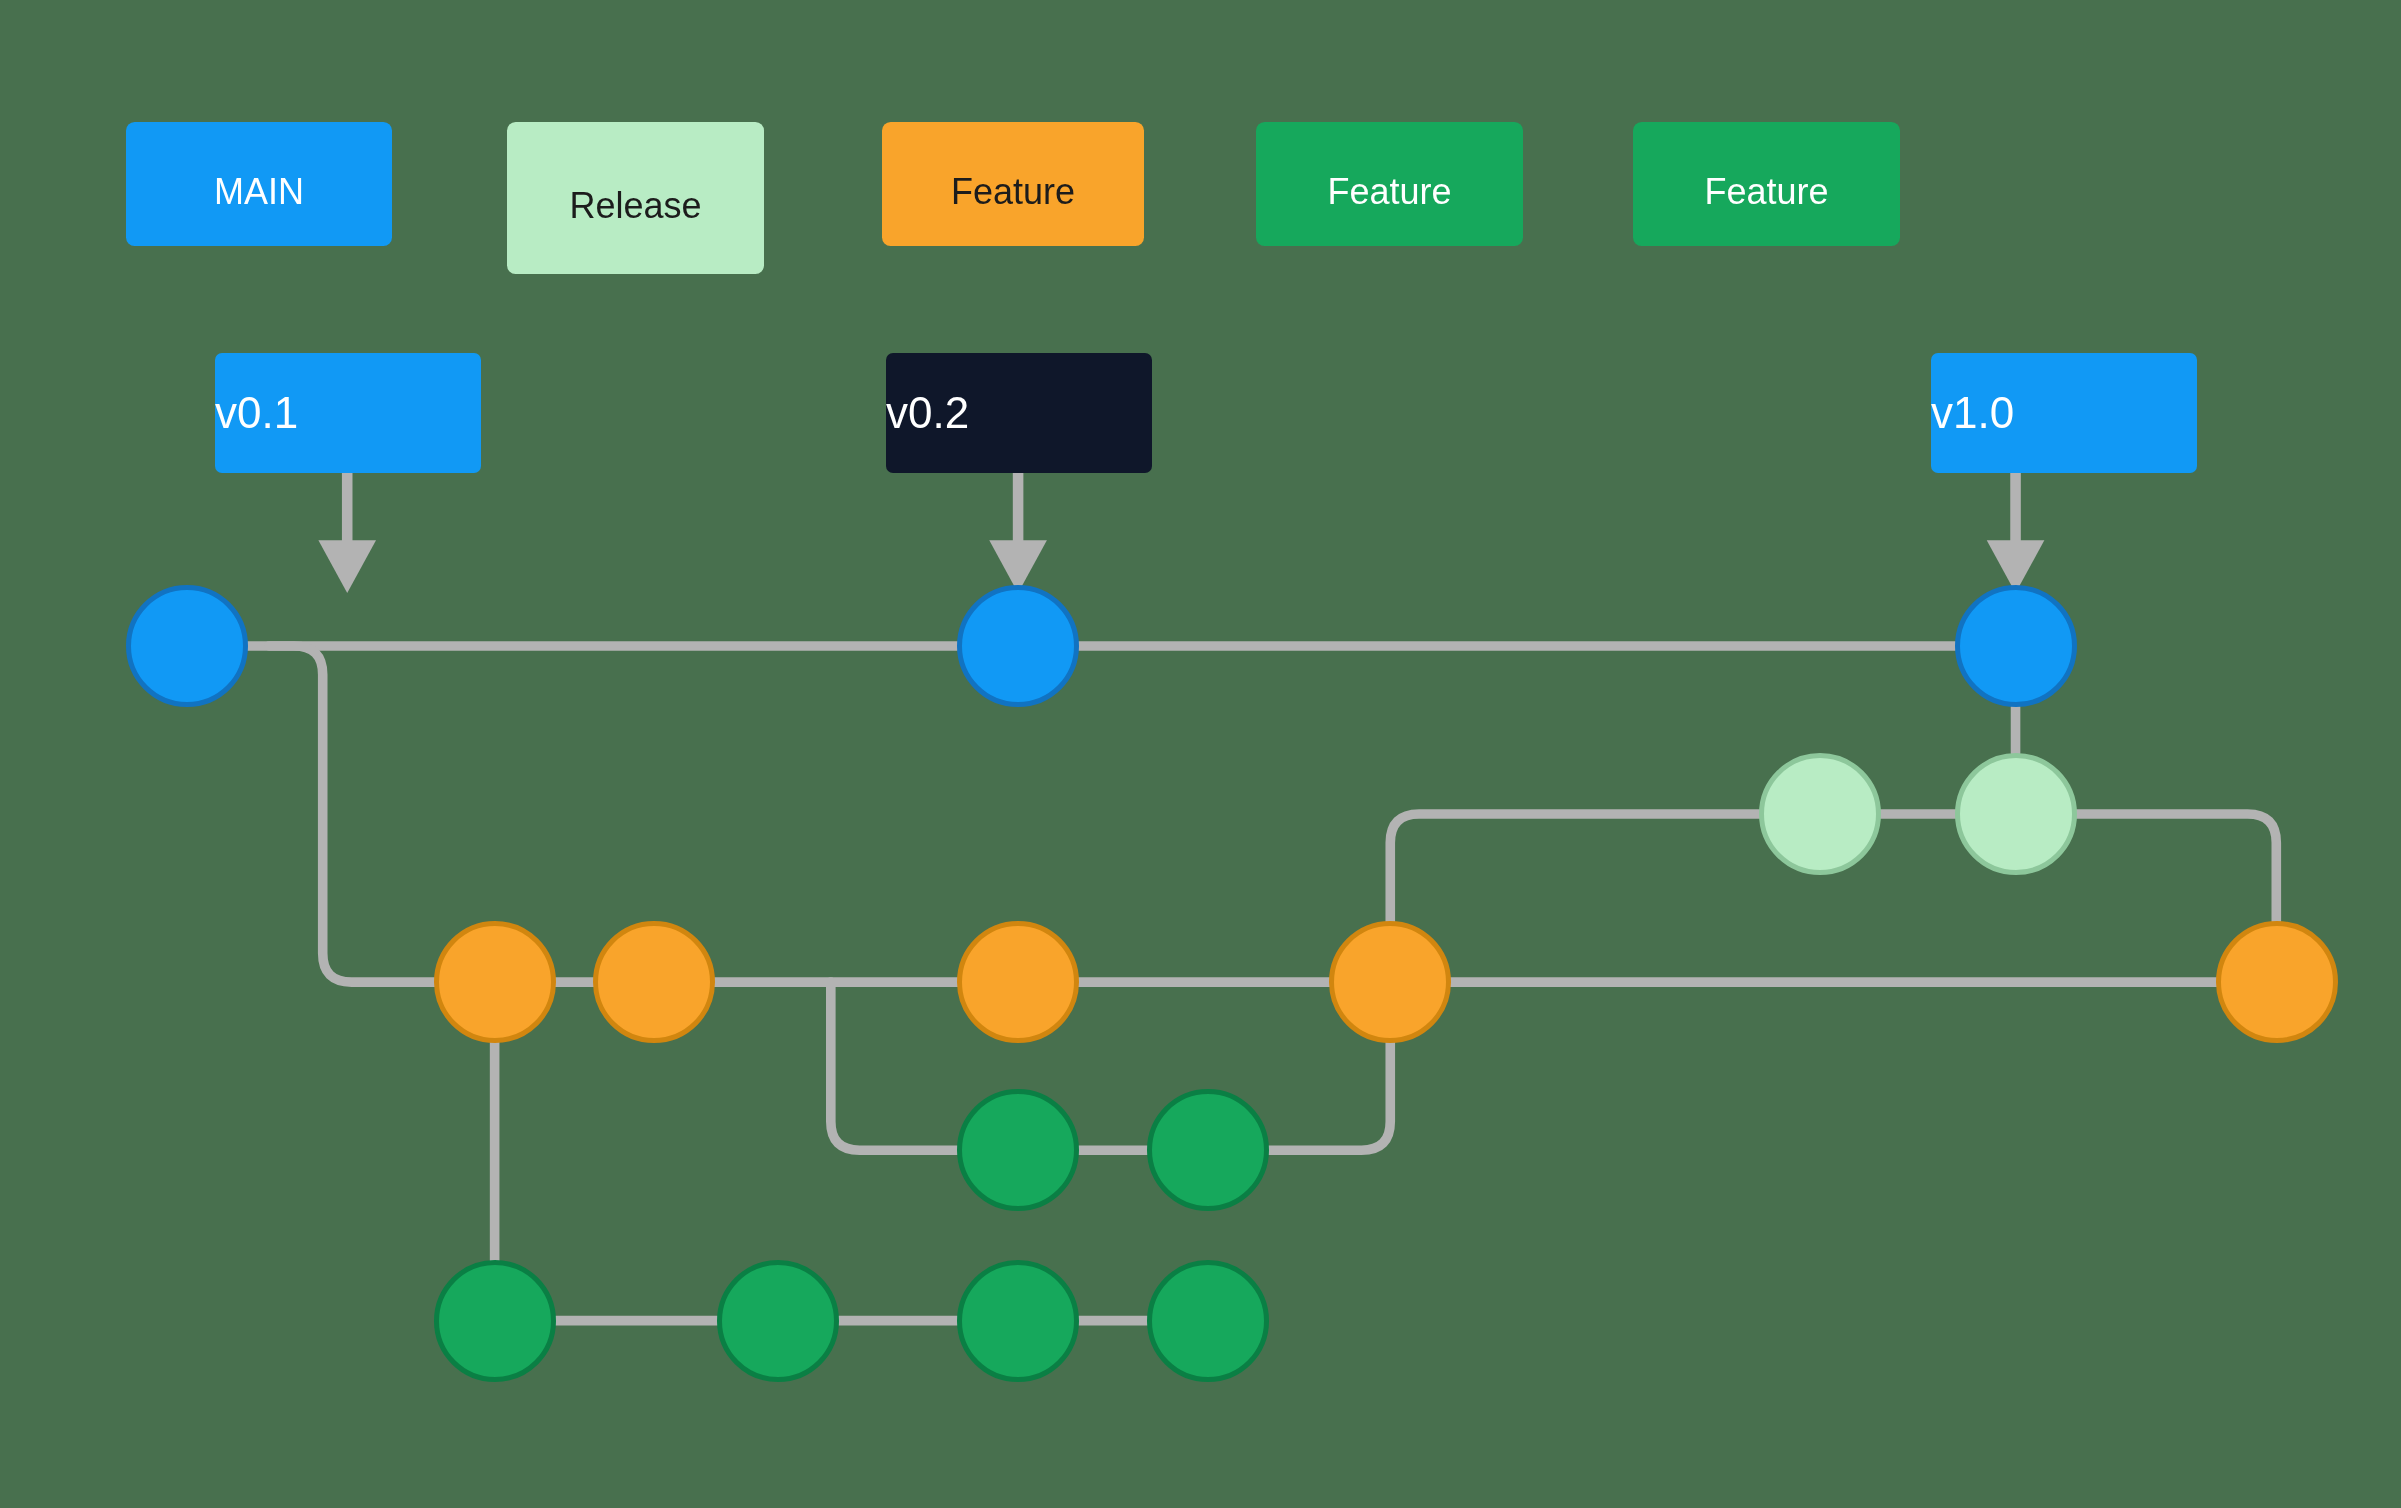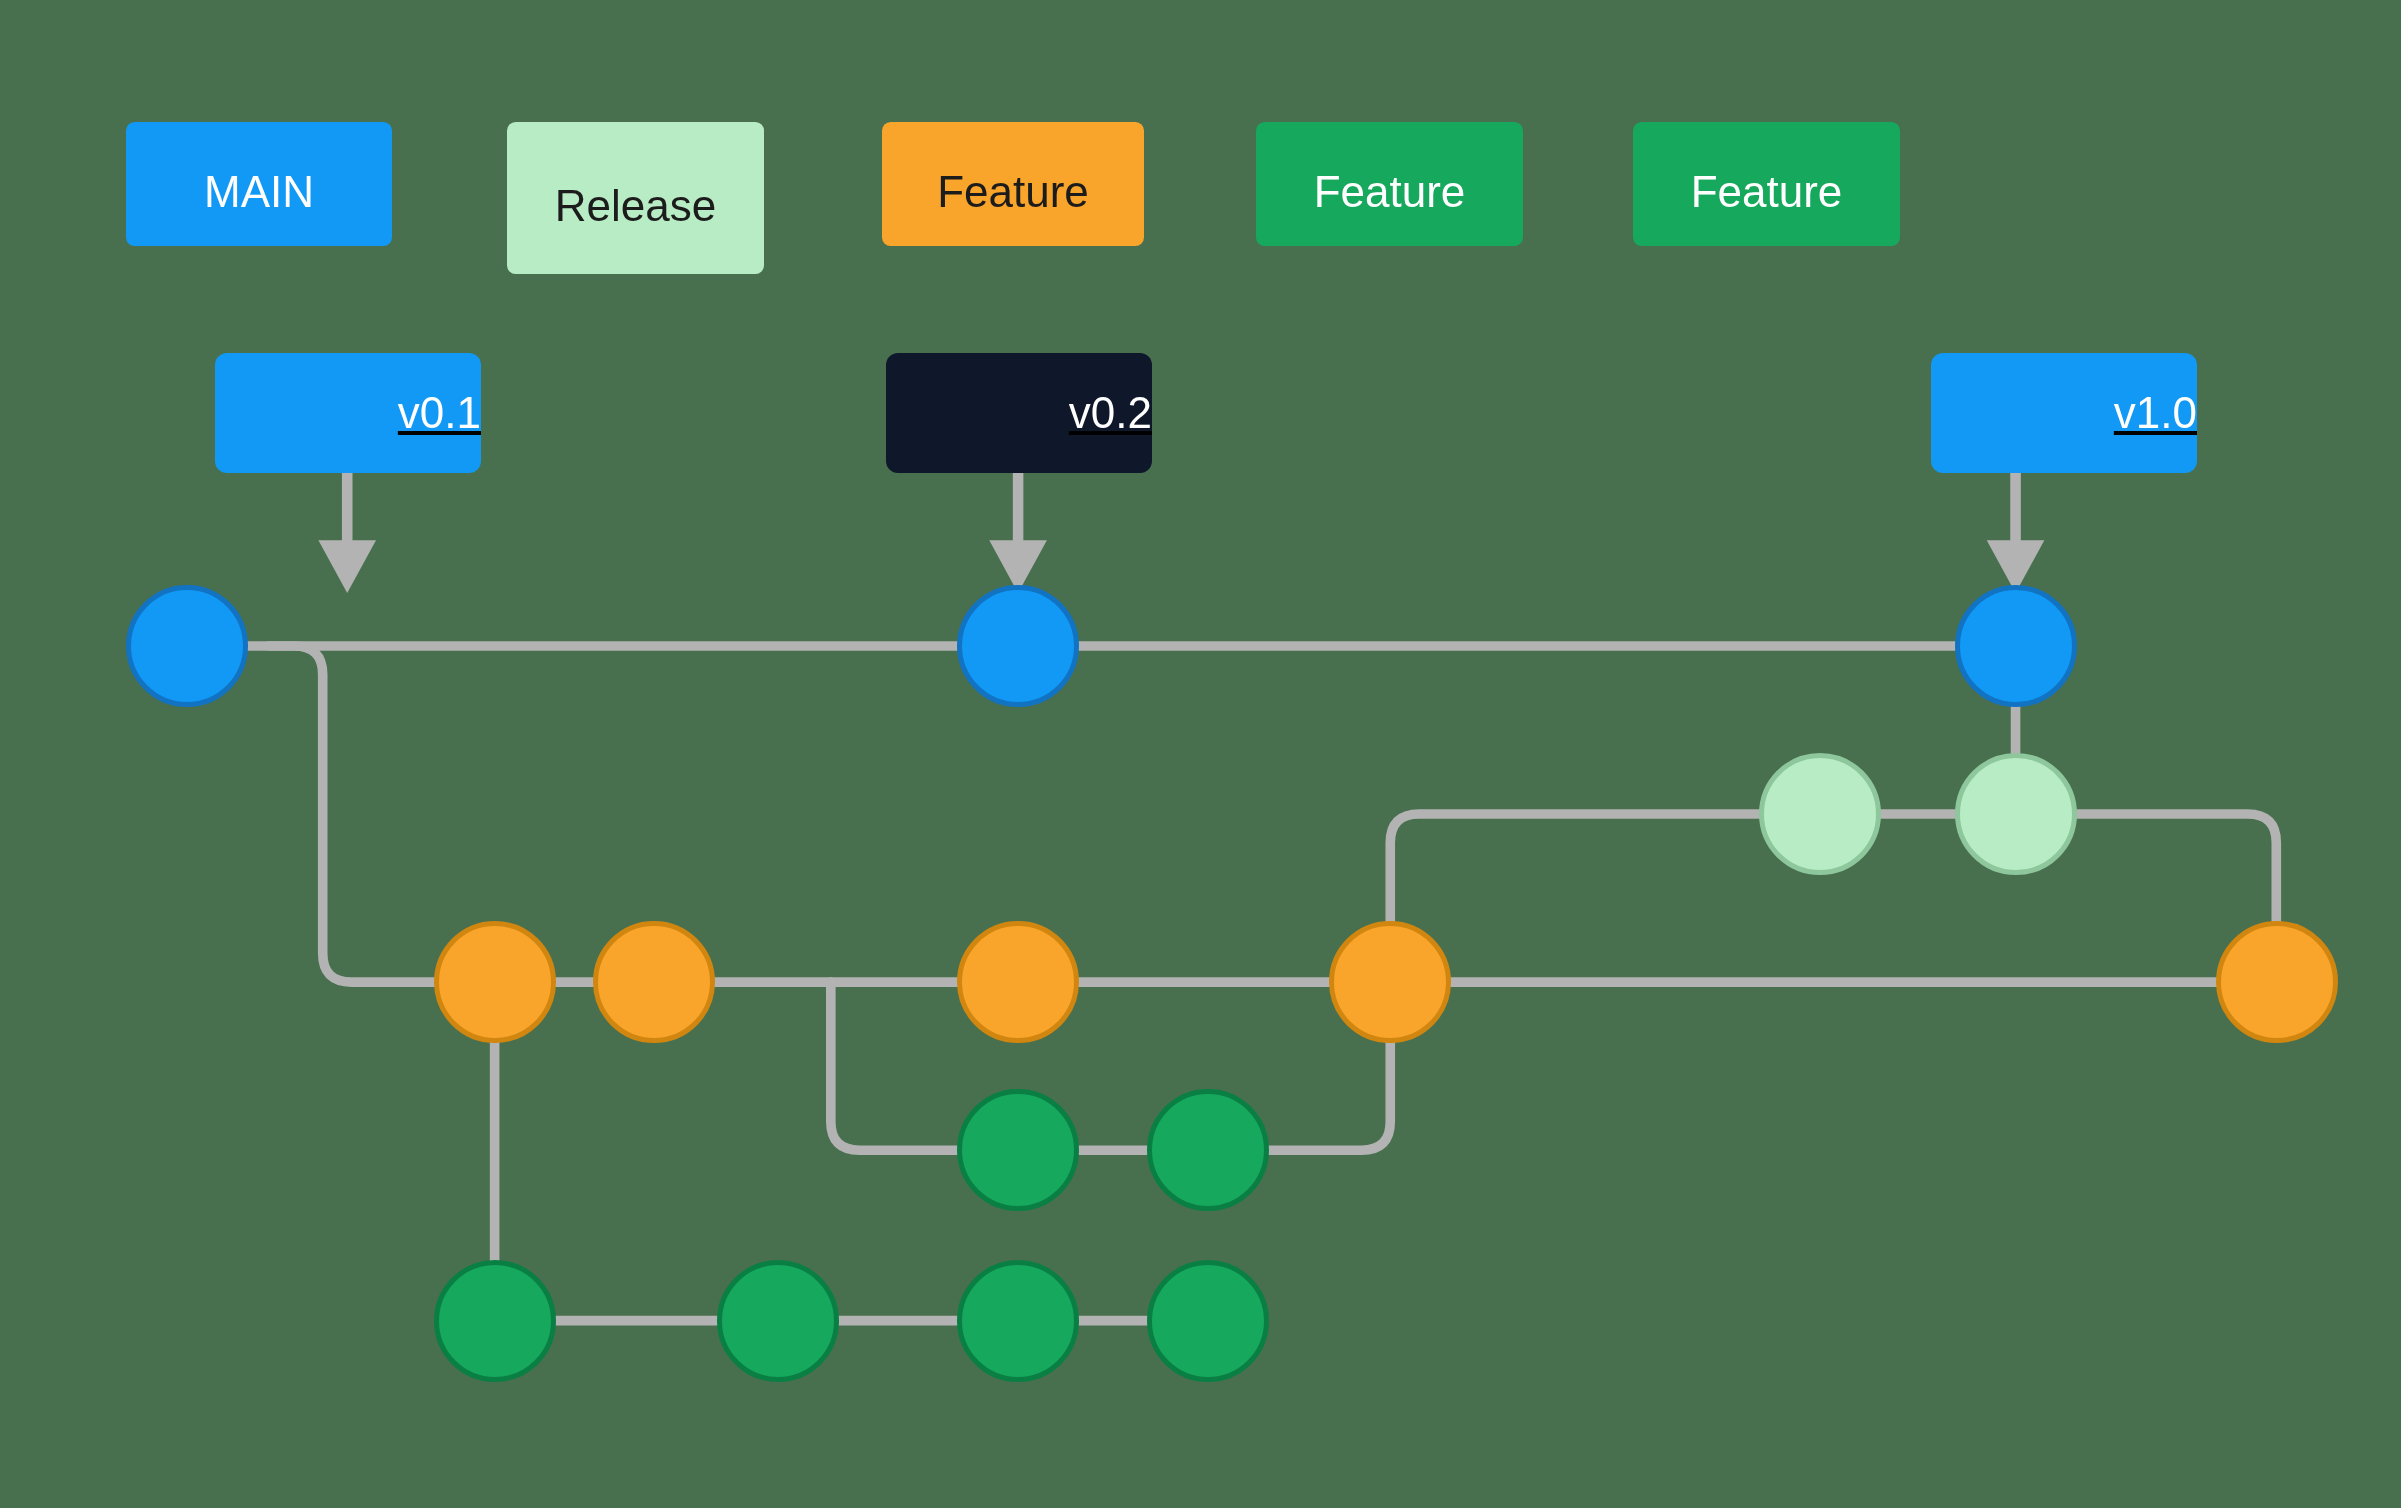--- a/index.html
+++ b/index.html
@@ -4,24 +4,24 @@
 <title>Git Flow Branching Diagram</title>
 <style>
   html,body{margin:0;padding:0;background:#48704e;}
   body{width:2478px;height:1508px;overflow:hidden;
        font-family:"Liberation Sans","DejaVu Sans",sans-serif;}
   #canvas{position:relative;width:2478px;height:1508px;background:#48704e;}
   svg.wires{position:absolute;left:0;top:0;width:2478px;height:1508px;}
 
   .legend-box{position:absolute;border-radius:8.6px;display:flex;
     align-items:center;justify-content:center;box-sizing:border-box;}
-  .legend-label{font-size:44px;line-height:1;white-space:nowrap;margin-top:16px;}
+  .legend-label{font-size:36px;line-height:1;white-space:nowrap;margin-top:16px;}
 
-  .tag-box{position:absolute;border-radius:12px;display:flex;
-    align-items:center;justify-content:flex-end;box-sizing:border-box;text-decoration:underline;}
+  .tag-box{position:absolute;border-radius:7px;display:flex;
+    align-items:center;justify-content:flex-start;box-sizing:border-box;}
   .tag-label{font-size:44px;line-height:1;color:#ffffff;white-space:nowrap;}
 
   .node{position:absolute;border-radius:50%;box-sizing:border-box;}
 </style>
 </head>
 <body>
 
 <div id="canvas">
 
   <svg class="wires" viewBox="0 0 5160 3140" xmlns="http://www.w3.org/2000/svg">

